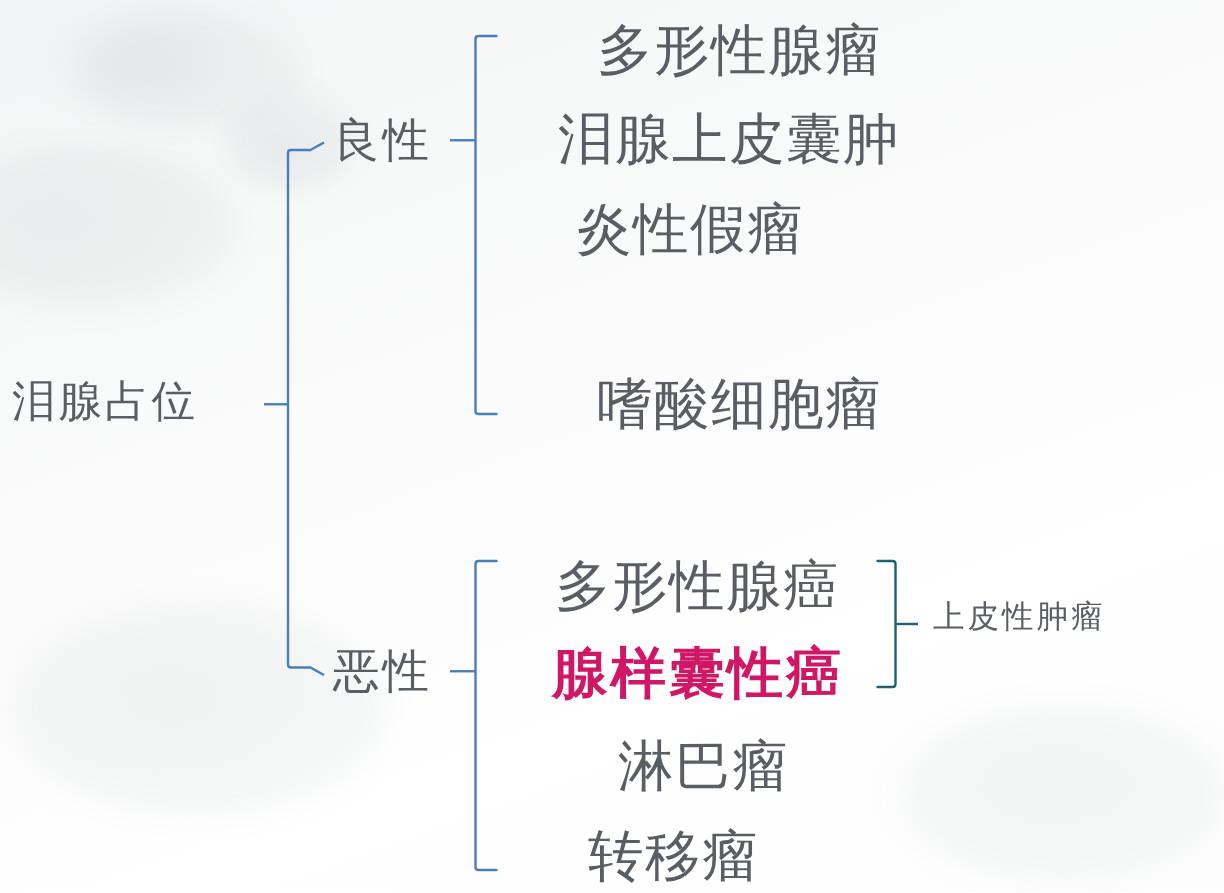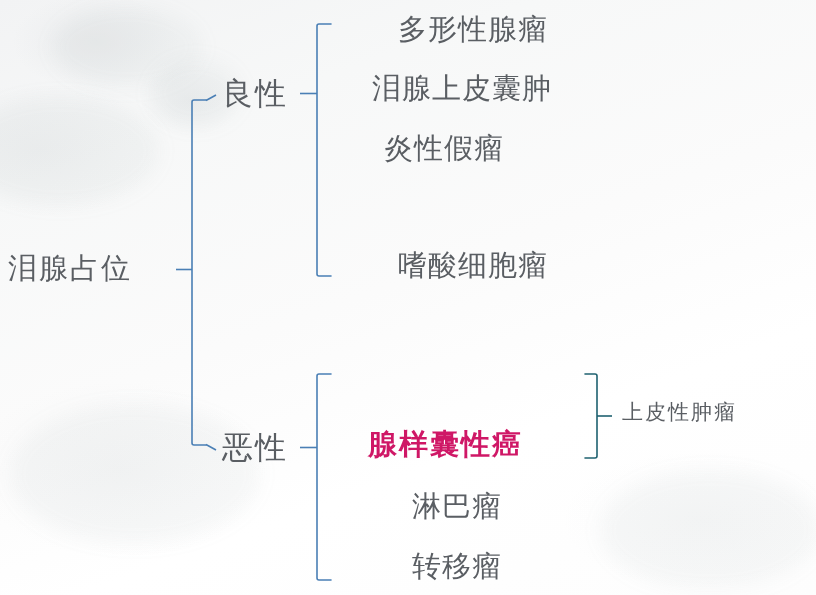--- a/index.html
+++ b/index.html
@@ -50,21 +50,21 @@
     font-size: 29px;
     letter-spacing: 2px;
   }
 
   .lvl2-node {
     font-size: 31px;
     letter-spacing: 2px;
   }
 
   .leaf-node {
-    font-size: 29px;
+    font-size: 37px;
     letter-spacing: 1px;
   }
 
   .leaf-node.highlight {
     color: #cf1766;
     font-weight: bold;
     letter-spacing: 2px;
   }
 
   .group-node {
@@ -121,22 +121,23 @@
 
   <div class="node leaf-node" style="left:398px; top:15px;">多形性腺瘤</div>
 
   <div class="node leaf-node" style="left:372px; top:74px;">泪腺上皮囊肿</div>
 
   <div class="node leaf-node" style="left:384px; top:134px;">炎性假瘤</div>
 
 
   <div class="node leaf-node" style="left:398px; top:251px;">嗜酸细胞瘤</div>
 
+  <div class="node leaf-node" style="left:370px; top:372px;">多形性腺癌</div>
 
   <div class="node leaf-node highlight" style="left:368px; top:430px;">腺样囊性癌</div>
 
   <div class="node leaf-node" style="left:412px; top:492px;">淋巴瘤</div>
 
-  <div class="node leaf-node" style="left:412px; top:552px;text-align:right;">转移瘤</div>
+  <div class="node leaf-node" style="left:392px; top:552px;text-align:right;">转移瘤</div>
 
   <div class="node group-node" style="left:622px; top:401px;">上皮性肿瘤</div>
 
 </div>
 
 </body></html>

